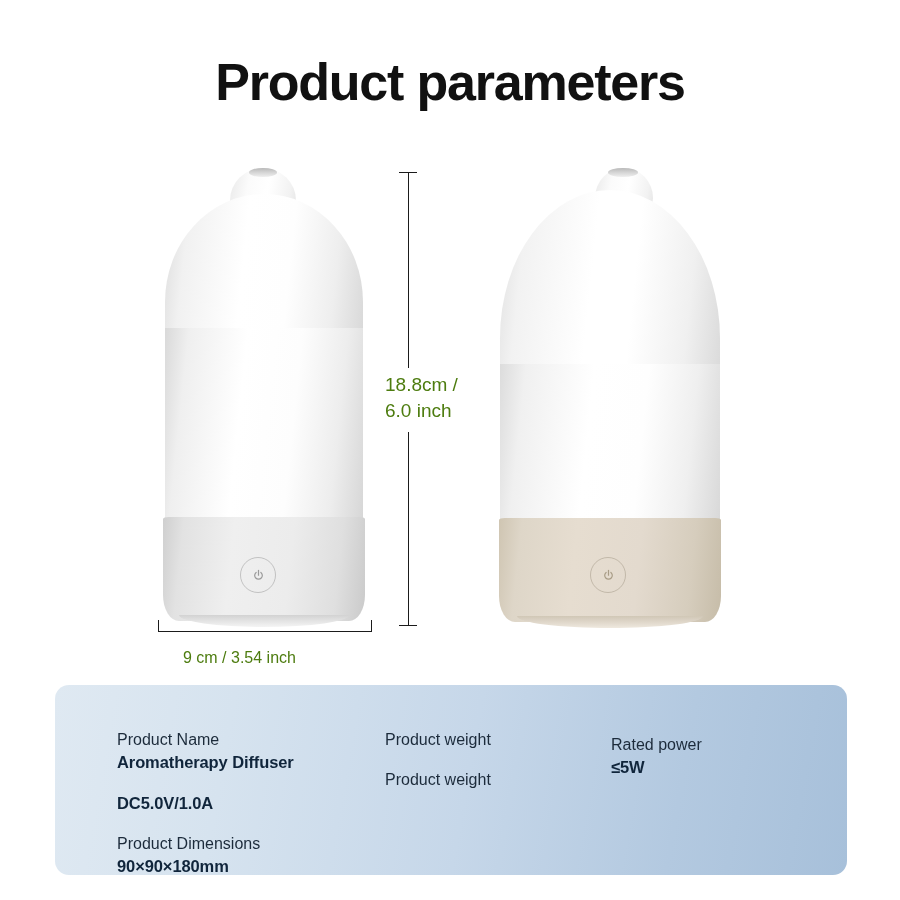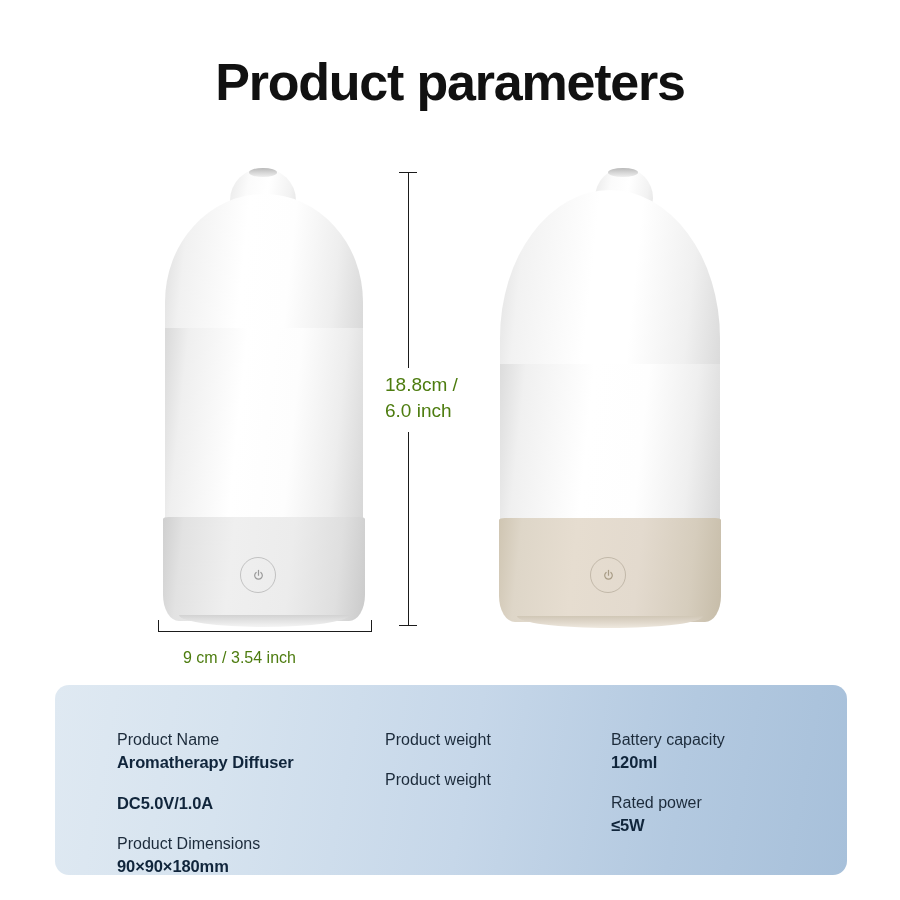--- a/index.html
+++ b/index.html
@@ -272,24 +272,20 @@
     <div class="spec-col" id="spec-col-2">
       <div class="spec-item">
         <div class="spec-label">Product weight</div>
       </div>
       <div class="spec-item offset-down">
         <div class="spec-label">Product weight</div>
       </div>
     </div>
 
     <div class="spec-col" id="spec-col-3">
-      <div class="spec-item">
-        <div class="spec-label">Battery capacity</div>
-        <div class="spec-value">120ml</div>
-      </div>
       <div class="spec-item offset-down">
         <div class="spec-label">Rated power</div>
         <div class="spec-value">≤5W</div>
       </div>
     </div>
 
   </div>
 
 </div>
 

